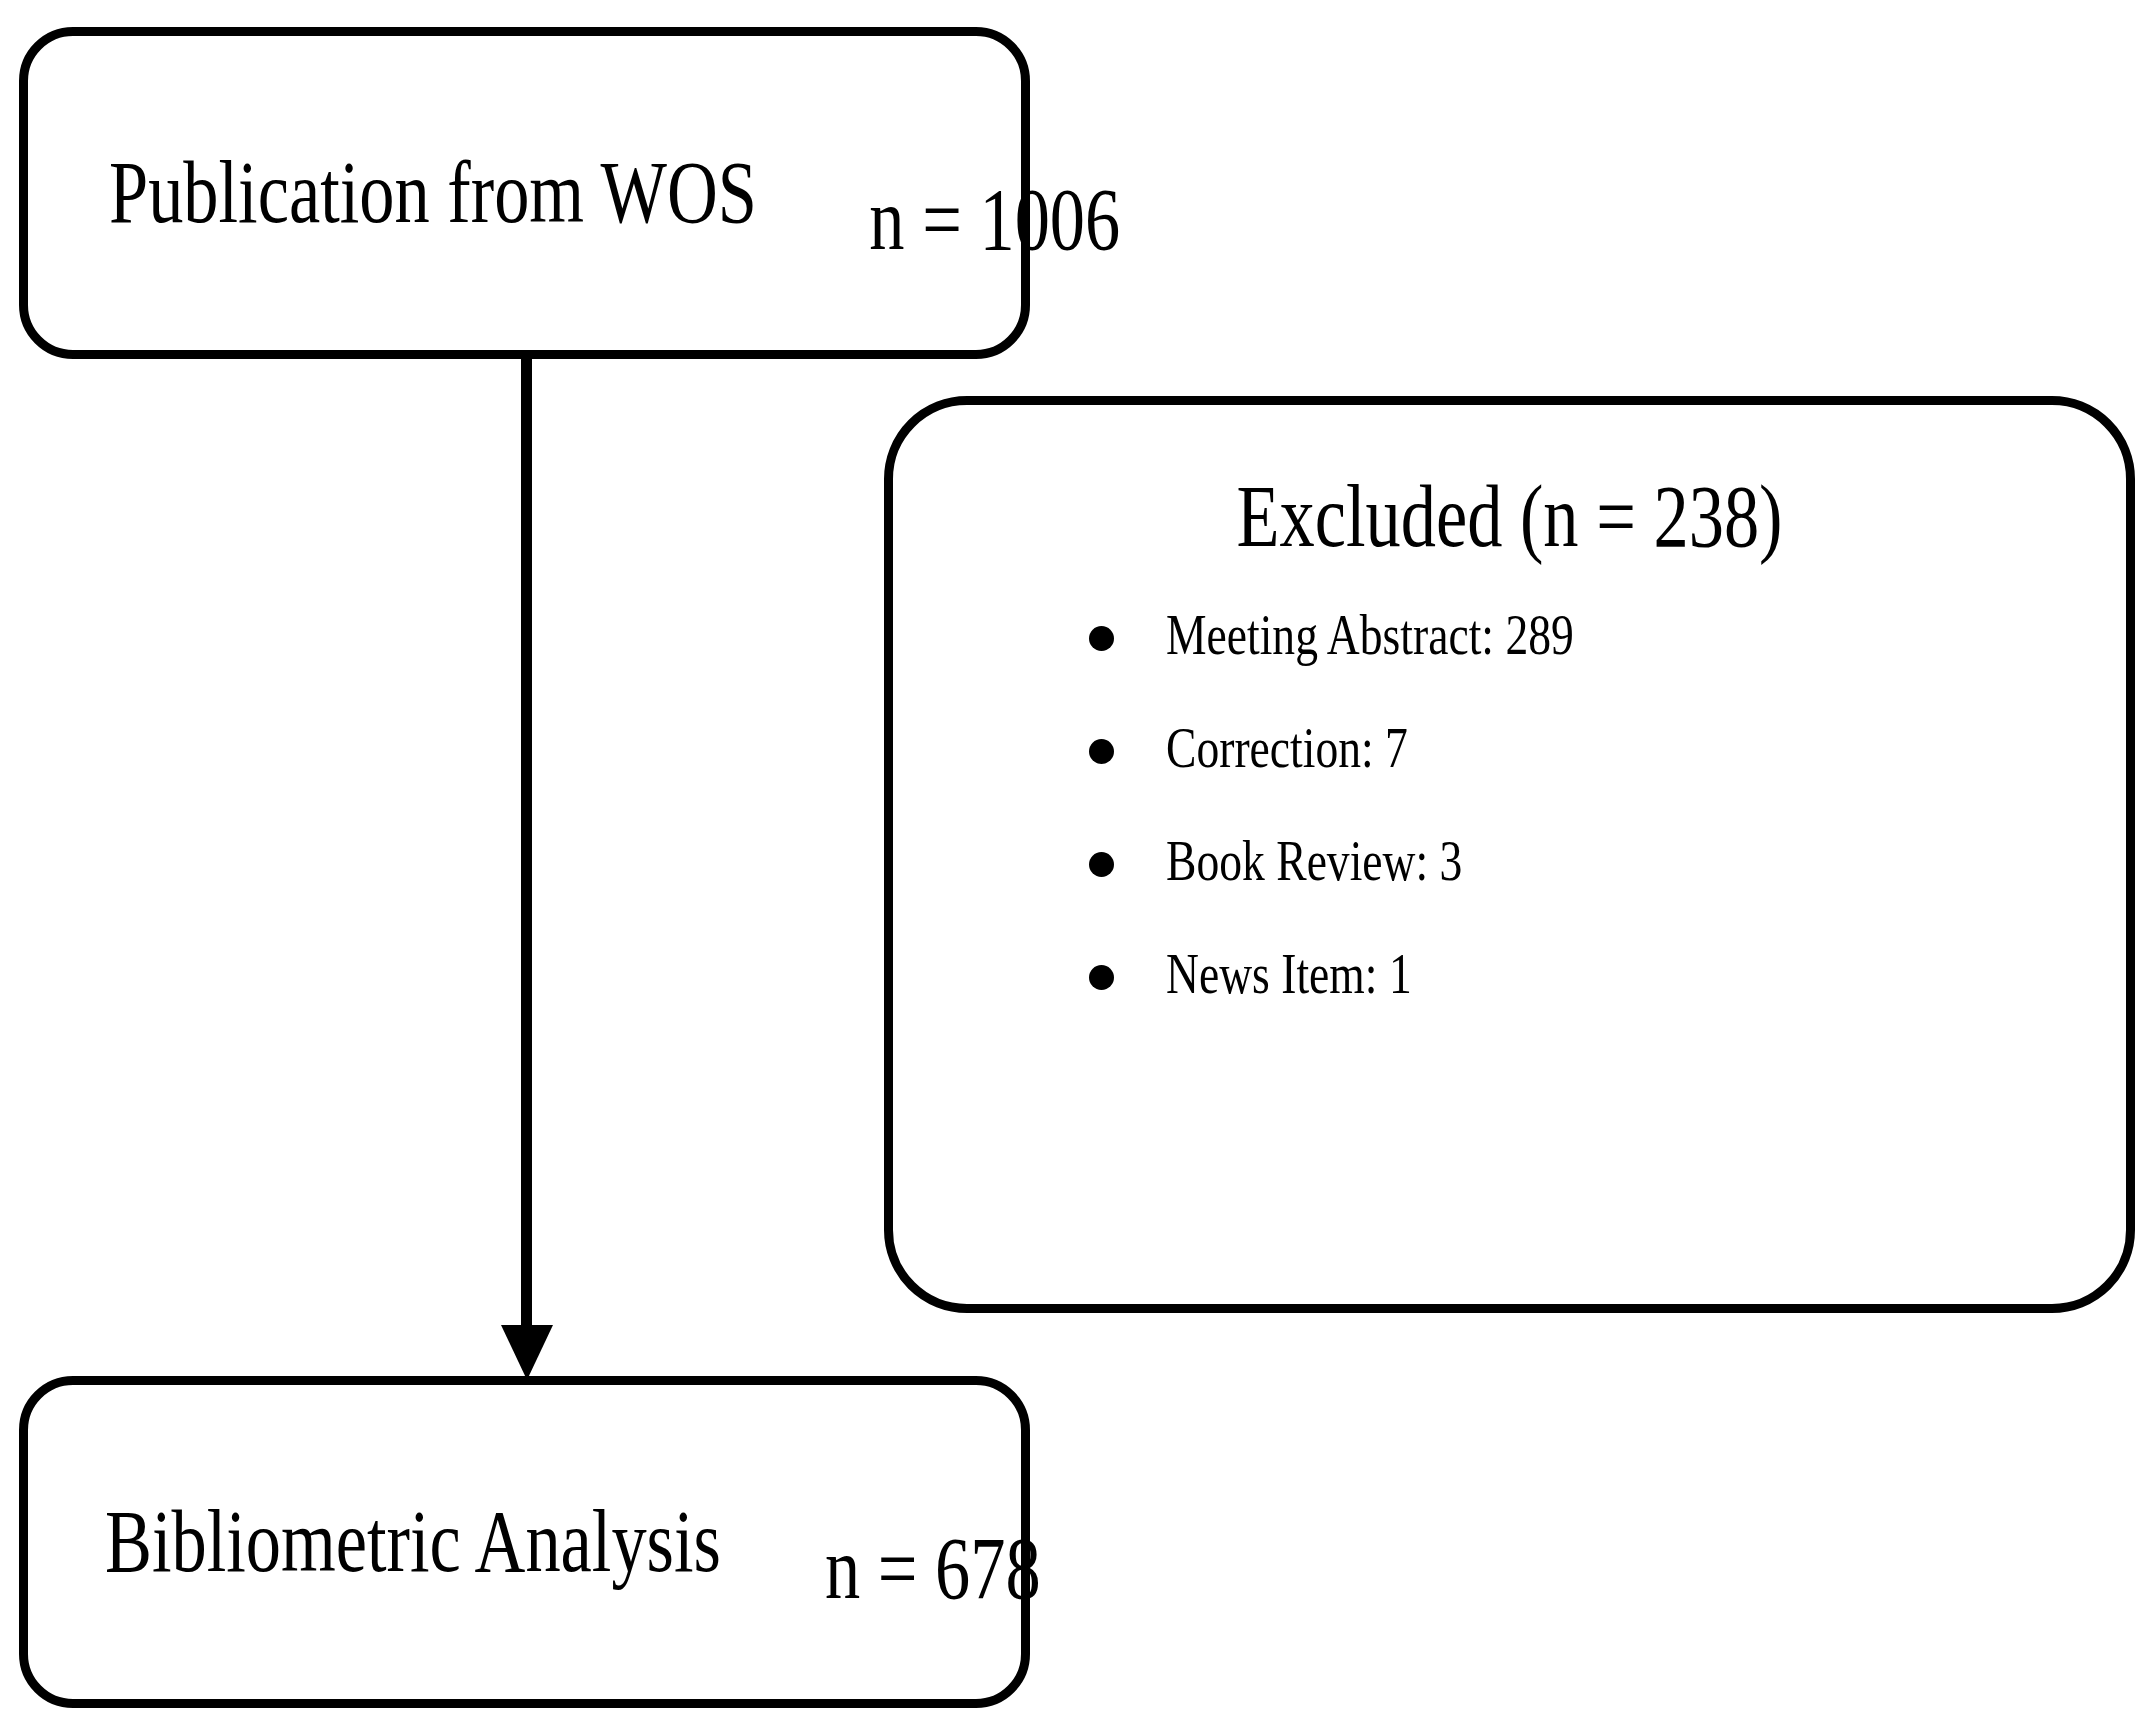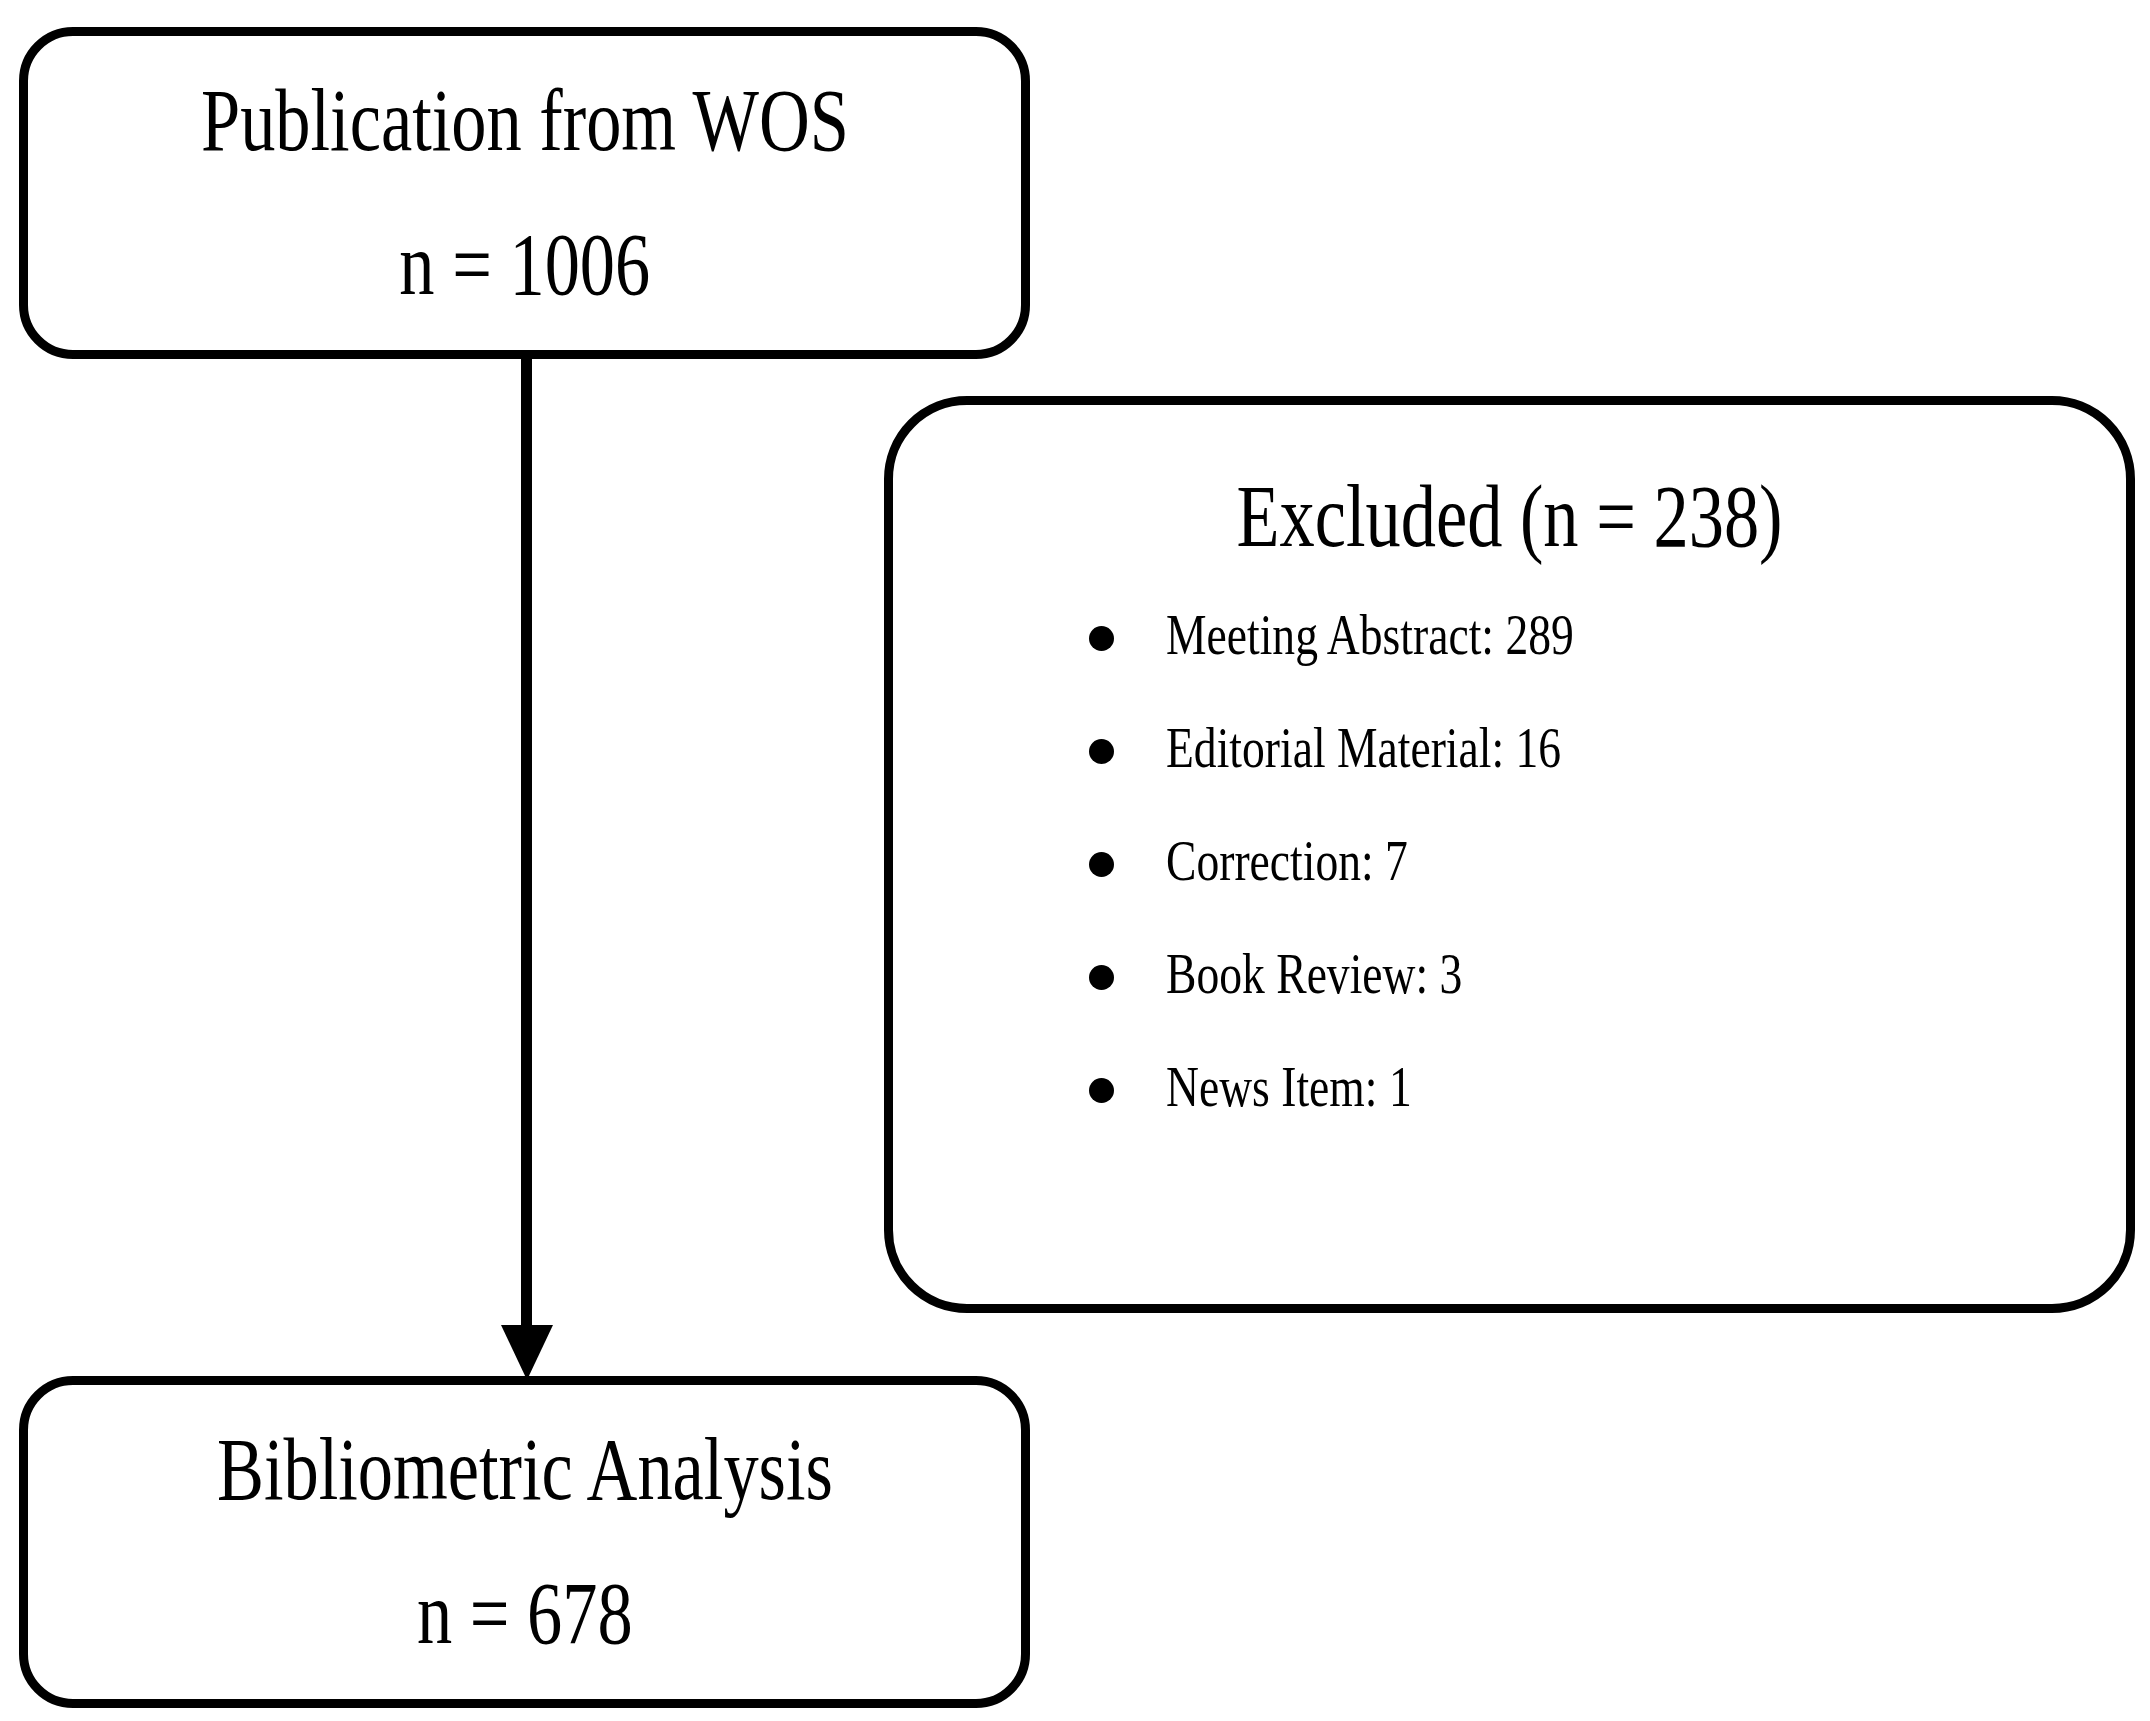--- a/index.html
+++ b/index.html
@@ -17,23 +17,23 @@
     color: #000000;
   }
 
   
   .flow-box {
     position: absolute;
     box-sizing: border-box;
     border: 9.6px solid #000000;
     background: #ffffff;
     display: flex;
-    flex-direction: column;
+    flex-direction: row;
     align-items: center;
-    justify-content: center;
+    justify-content: space-between;
   }
 
   #box-source {
     left: 19px;
     top: 27px;
     width: 1011px;
     height: 332px;
     border-radius: 54px;
   }
 
@@ -154,24 +154,20 @@
   <div class="flow-box" id="box-excluded">
     <div class="excluded-inner">
       <div class="excluded-heading">Excluded (n = 238)</div>
       <ul class="excluded-list">
         <li>
           <span class="bullet"></span>
           <span class="li-text">Meeting Abstract: 289</span>
         </li>
         <li>
           <span class="bullet"></span>
-          <span class="li-text">Editorial Material: 16</span>
-        </li>
-        <li>
-          <span class="bullet"></span>
           <span class="li-text">Correction: 7</span>
         </li>
         <li>
           <span class="bullet"></span>
           <span class="li-text">Book Review: 3</span>
         </li>
         <li>
           <span class="bullet"></span>
           <span class="li-text">News Item: 1</span>
         </li>

